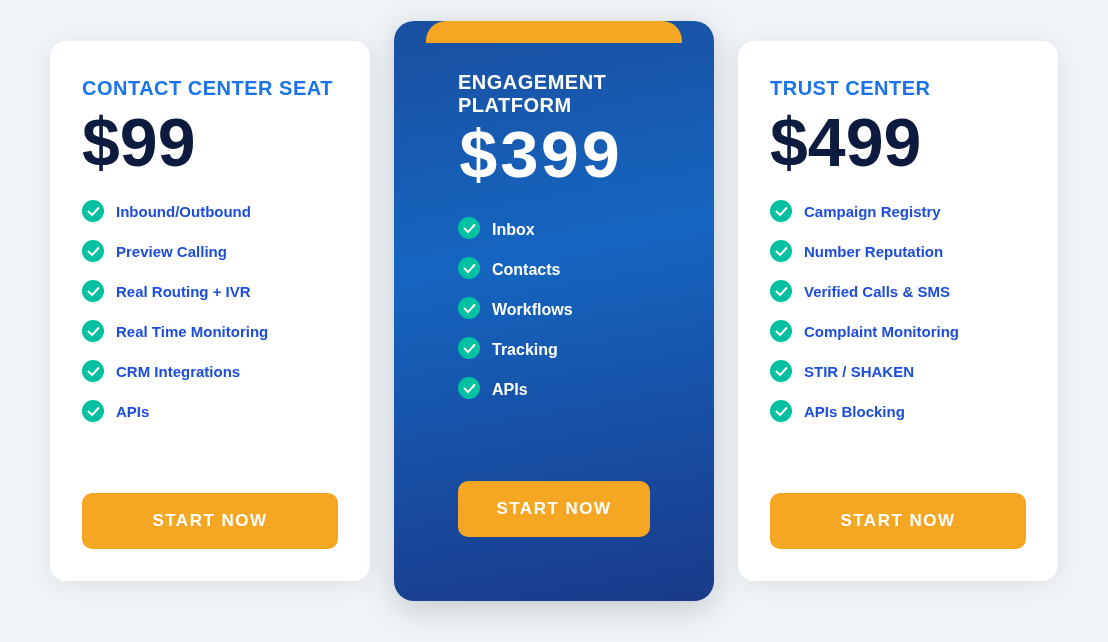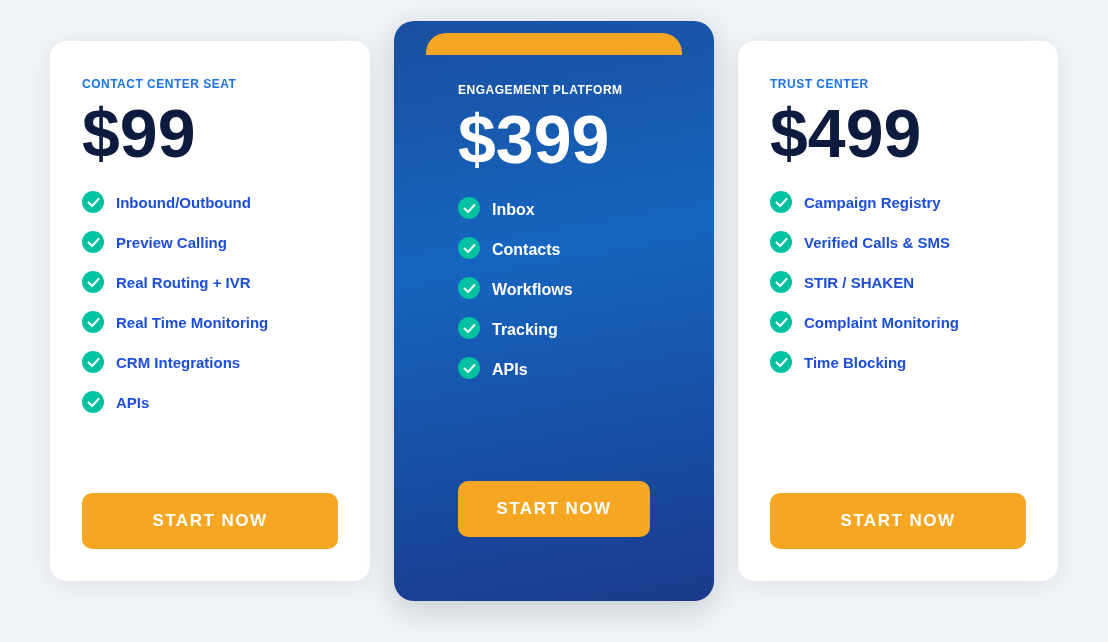--- a/index.html
+++ b/index.html
@@ -25,60 +25,61 @@
       border-radius: 16px;
       padding: 36px 32px 32px;
       width: 320px;
       box-shadow: 0 4px 24px rgba(0,0,0,0.08);
       display: flex;
       flex-direction: column;
       min-height: 540px;
     }
     .card.featured {
       background: linear-gradient(170deg, #1a4fa0 0%, #1565c0 40%, #1a3a8a 100%);
-      padding-top: 12px;
+      padding-top: 0;
       border-radius: 20px;
       min-height: 580px;
       box-shadow: 0 8px 32px rgba(0,0,0,0.18);
       position: relative;
       margin-top: -20px;
     }
     .featured-top-bar {
       background: #f5a623;
       border-radius: 20px 20px 0 0;
       height: 22px;
       width: 100%;
       margin-bottom: 0;
     }
     .featured-inner {
       padding: 28px 32px 32px;
       display: flex;
       flex-direction: column;
       flex: 1;
     }
     .plan-name {
-      font-size: 12px;
+      font-size: 20px;
       font-weight: 800;
       letter-spacing: 0.5px;
       color: #1a73e8;
       text-transform: uppercase;
       margin-bottom: 8px;
     }
     .plan-name.white {
       color: #fff;
     }
     .plan-price {
       font-size: 68px;
       font-weight: 800;
       color: #0d1b3e;
       margin-bottom: 24px;
       line-height: 1;
     }
     .plan-price.white {
       color: #fff;
+      font-family: Liberation Mono, monospace;
     }
     .features-list {
       list-style: none;
       flex: 1;
       margin-bottom: 32px;
     }
     .features-list li {
       display: flex;
       align-items: center;
       gap: 12px;
@@ -246,43 +247,51 @@
             </svg>
         </span>
         <span>Campaign Registry</span>
       </li>
       <li>
         <span class="check-icon">
           <svg viewBox="0 0 13 10" fill="none">
               <path d="M1.5 5L5 8.5L11.5 1.5" stroke="white" stroke-width="2" stroke-linecap="round" stroke-linejoin="round"></path>
             </svg>
         </span>
+        <span>Number Reputation</span>
+      </li>
+      <li>
+        <span class="check-icon">
+          <svg viewBox="0 0 13 10" fill="none">
+              <path d="M1.5 5L5 8.5L11.5 1.5" stroke="white" stroke-width="2" stroke-linecap="round" stroke-linejoin="round"></path>
+            </svg>
+        </span>
         <span>Verified Calls &amp; SMS</span>
       </li>
       <li>
         <span class="check-icon">
           <svg viewBox="0 0 13 10" fill="none">
               <path d="M1.5 5L5 8.5L11.5 1.5" stroke="white" stroke-width="2" stroke-linecap="round" stroke-linejoin="round"></path>
             </svg>
         </span>
+        <span>Complaint Monitoring</span>
+      </li>
+      <li>
+        <span class="check-icon">
+          <svg viewBox="0 0 13 10" fill="none">
+              <path d="M1.5 5L5 8.5L11.5 1.5" stroke="white" stroke-width="2" stroke-linecap="round" stroke-linejoin="round"></path>
+            </svg>
+        </span>
         <span>STIR / SHAKEN</span>
       </li>
       <li>
         <span class="check-icon">
           <svg viewBox="0 0 13 10" fill="none">
               <path d="M1.5 5L5 8.5L11.5 1.5" stroke="white" stroke-width="2" stroke-linecap="round" stroke-linejoin="round"></path>
             </svg>
         </span>
-        <span>Complaint Monitoring</span>
-      </li>
-      <li>
-        <span class="check-icon">
-          <svg viewBox="0 0 13 10" fill="none">
-              <path d="M1.5 5L5 8.5L11.5 1.5" stroke="white" stroke-width="2" stroke-linecap="round" stroke-linejoin="round"></path>
-            </svg>
-        </span>
-        <span>Time Blocking</span>
+        <span>APIs Blocking</span>
       </li>
     </ul>
     <button class="start-btn">START NOW</button>
   </div>
 
 </div>
 
 </body></html>

